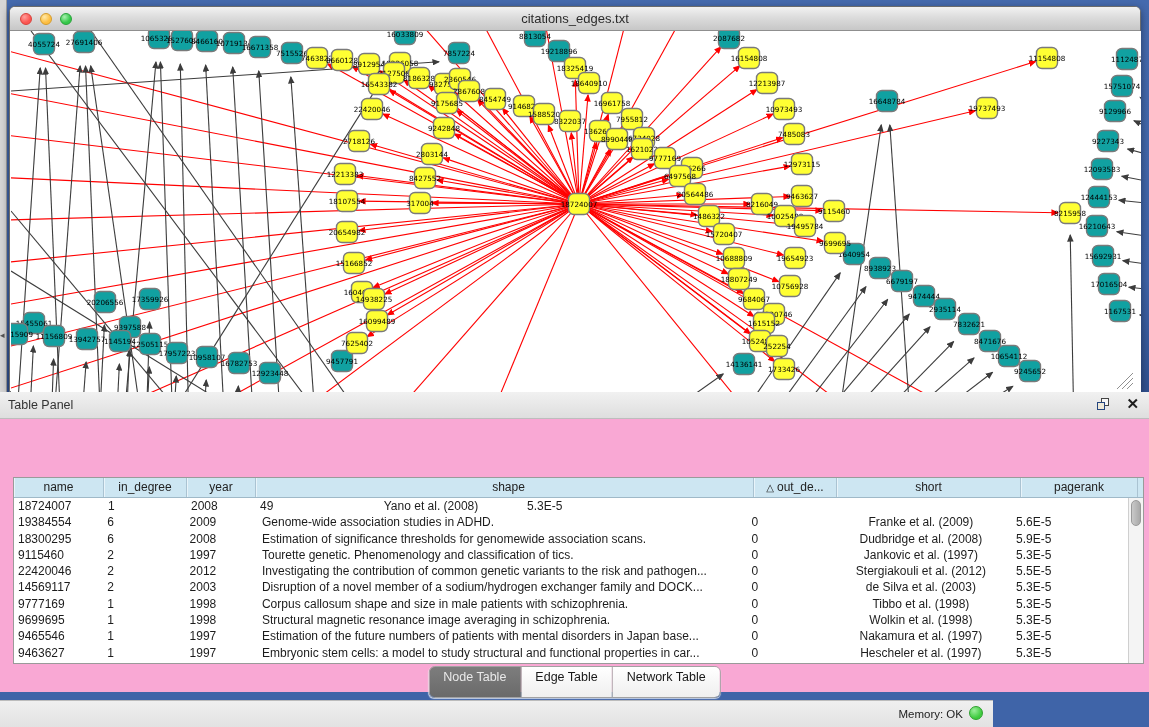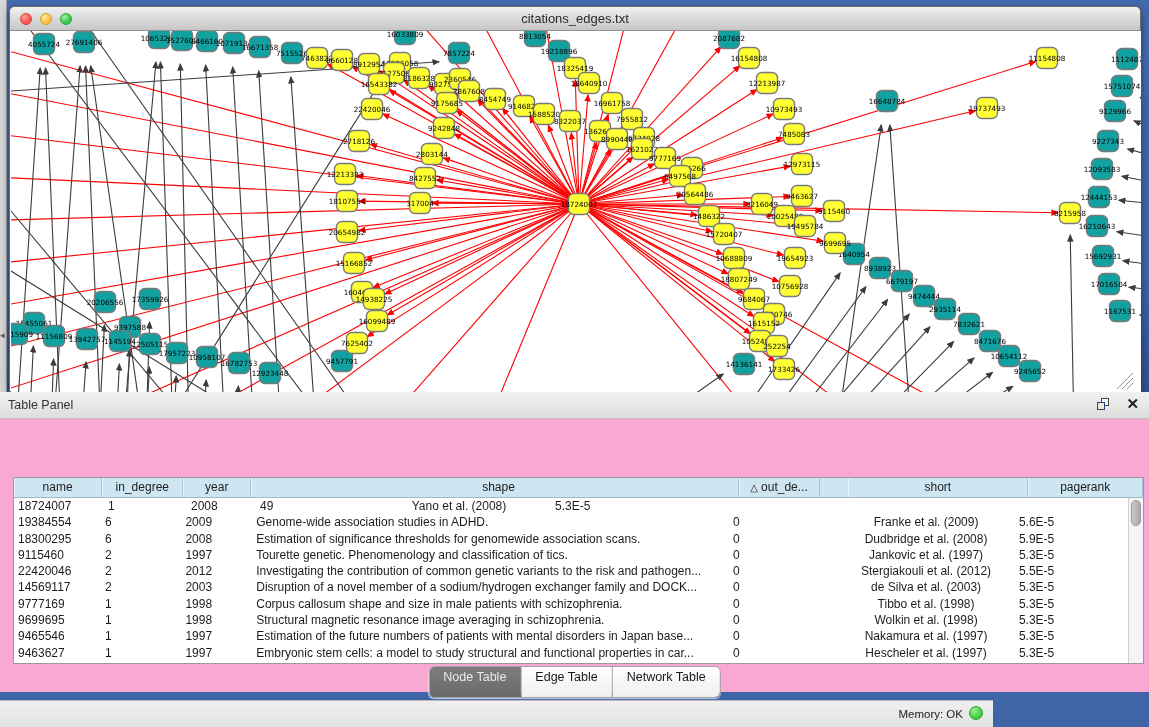--- a/index.html
+++ b/index.html
@@ -57,21 +57,21 @@
   .tp-table { position:absolute; left:13px; top:85px; width:1131px; height:187px;
               background:#fff; border:1px solid #9a9a9a; }
   .thead { display:flex; height:20px; background:#cde6f2; border-bottom:1px solid #9fb9c8; }
   .th { font-size:12px; color:#222; text-align:center; line-height:19px;
         border-right:1px solid #aac3d2; box-shadow:inset 1px 0 0 #e8f4fa; overflow:hidden; white-space:nowrap; }
   .sort-tri { font-size:10px; margin-right:3px; }
   .rows { position:absolute; left:0; top:20px; right:15px; bottom:0; overflow:hidden; background:#fff; }
   .tr { display:flex; height:16.3px; }
   .td { font-size:12px; color:#1c1c1c; line-height:16px; white-space:nowrap; overflow:hidden; padding:0 4px; }
   .c0 { width:90px; } .c1 { width:83px; } .c2 { width:69px; } .c3 { width:498px; padding-left:8px; }
-  .c4 { width:83px; } .c5 { width:184px; text-align:center;margin-left:28px; } .c6 { width:117px; }
+  .c4 { width:83px; } .c5 { width:184px; text-align:center; } .c6 { width:117px; }
   .vscroll { position:absolute; right:0; top:20px; bottom:0; width:15px; background:#f4f4f4;
              border-left:1px solid #cfcfcf; }
   .vthumb { position:absolute; left:2px; top:2px; width:10px; height:26px; border-radius:6px;
             background:linear-gradient(90deg,#c9c9c9,#a9a9a9); border:1px solid #9a9a9a; }
 
   .tp-tabs { position:absolute; left:0; top:272px; width:100%; height:28px; }
   .seg-control { position:absolute; left:50%; top:2px; transform:translateX(-50%); display:flex;
                  border:1px solid #a2a2a2; border-radius:6px; overflow:hidden; height:32px;
                  box-shadow:0 1px 1px rgba(255,255,255,.7); }
   .seg { font-size:12.5px; padding:0 14px; line-height:21px; background:linear-gradient(180deg,#ffffff,#efefef);

